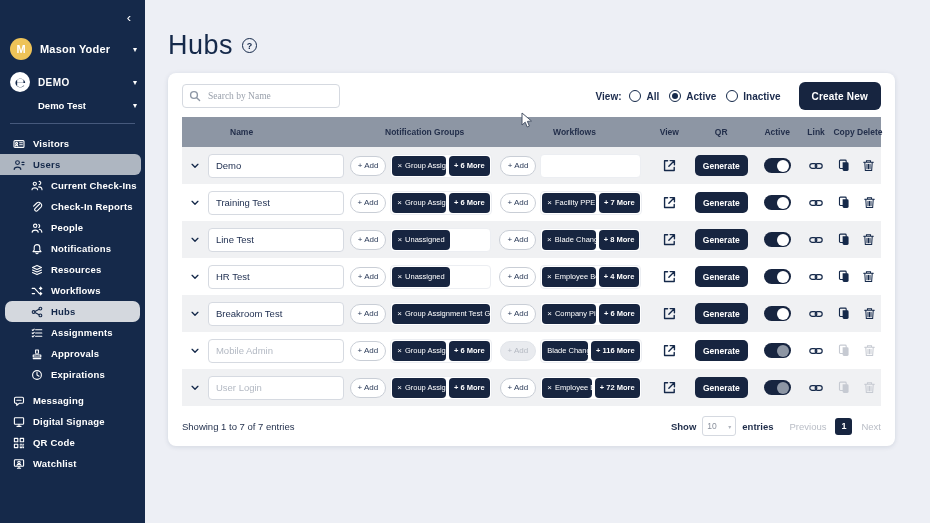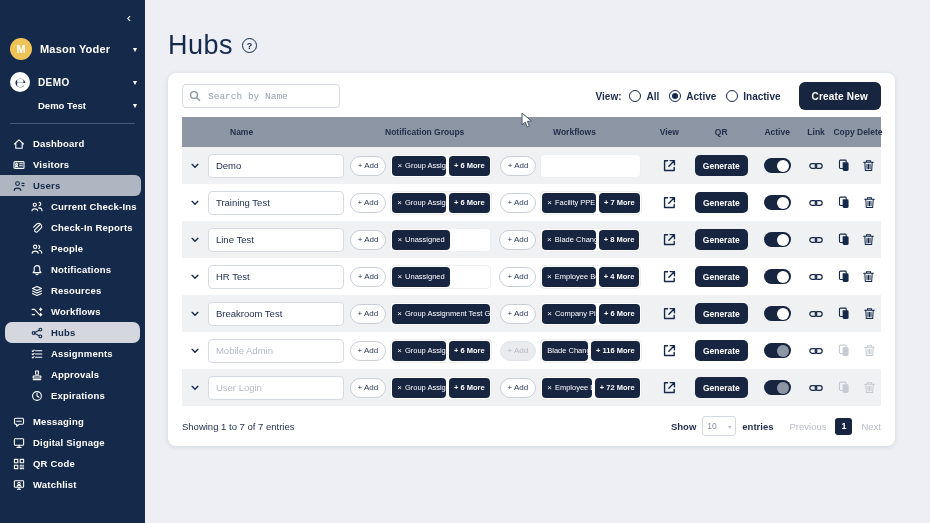--- a/index.html
+++ b/index.html
@@ -32,21 +32,21 @@
   .main { position:absolute; left:145px; top:0; width:785px; height:523px; }
   .page-head { display:flex; align-items:center; margin:30px 0 12px 23px; }
   .page-title { font-size:27px; font-weight:500; color:#15294a; letter-spacing:.5px; }
   .help-icon { width:15px; height:15px; border:1.3px solid #15294a; border-radius:50%; color:#15294a; font-size:9px; font-weight:bold; display:flex; align-items:center; justify-content:center; margin-left:9px; }
 
   .card { margin-left:23px; width:727px; background:#fff; border-radius:8px; box-shadow:0 1px 5px rgba(20,40,75,.12); padding:9px 14px 10px 14px; }
 
   .toolbar { display:flex; align-items:center; margin-bottom:7px; }
   .searchbox { width:158px; height:24px; border:1px solid #d5d9e0; border-radius:4px; display:flex; align-items:center; padding:0 6px; background:#fff; }
   .searchbox svg { width:12px; height:12px; flex:0 0 auto; }
-  .searchbox input { border:none; outline:none; font-size:9.5px; margin-left:7px; width:100%; color:#1b2b4d; font-family:Liberation Mono, monospace; background:transparent; }
+  .searchbox input { border:none; outline:none; font-size:9.5px; margin-left:7px; width:100%; color:#1b2b4d; font-family:Liberation Serif, serif; background:transparent; }
   .searchbox input::placeholder { color:#9aa1ac; }
   .toolbar-right { margin-left:auto; display:flex; align-items:center; }
   .view-label { font-size:10px; font-weight:600; color:#1b2b4d; margin-right:8px; }
   .radio { display:flex; align-items:center; margin-right:10px; cursor:pointer; }
   .rdot { width:12px; height:12px; border:1.5px solid #15294a; border-radius:50%; display:flex; align-items:center; justify-content:center; margin-right:5px; background:#fff; }
   .rdot.sel::after { content:""; width:6px; height:6px; background:#15294a; border-radius:50%; }
   .radio span.rlbl { font-size:10px; font-weight:600; color:#1b2b4d; }
   .create-btn { background:#172540; color:#fff; border:none; border-radius:6px; font-size:10px; font-weight:bold; padding:0 13px; height:28px; margin-left:8px; cursor:pointer; font-family:"Liberation Sans",sans-serif; letter-spacing:.2px; }
 
   .thead { display:flex; align-items:center; background:#8d96a4; height:30px; color:#232f4b; font-size:8.5px; font-weight:bold; }
@@ -117,28 +117,20 @@
   </div>
   <div class="loc-row">
     <span class="loc-name">Demo Test</span>
     <span class="caret">▾</span>
   </div>
   <div class="side-divider"></div>
   <div class="nav" id="nav">
       <div class="nav-item">
         <span class="nic">
           <svg viewBox="0 0 12 12" fill="none" stroke="currentColor" stroke-width="1.1" stroke-linecap="round" stroke-linejoin="round">
-            <path d="M1.5 6 L6 1.8 L10.5 6 M2.8 5 V10.2 H9.2 V5"></path>
-          </svg>
-        </span>
-        <span class="nil">Dashboard</span>
-      </div>
-      <div class="nav-item">
-        <span class="nic">
-          <svg viewBox="0 0 12 12" fill="none" stroke="currentColor" stroke-width="1.1" stroke-linecap="round" stroke-linejoin="round">
             <rect x="1" y="2.6" width="10" height="6.8" rx="1"></rect>
             <circle cx="3.6" cy="5.4" r="1"></circle>
             <path d="M2.4 8 C2.4 6.9 4.8 6.9 4.8 8 M6.6 4.8 H9.4 M6.6 6.8 H9.4"></path>
           </svg>
         </span>
         <span class="nil">Visitors</span>
       </div>
       <div class="nav-item act-sec">
         <span class="nic">
           <svg viewBox="0 0 12 12" fill="none" stroke="currentColor" stroke-width="1.1" stroke-linecap="round" stroke-linejoin="round">

